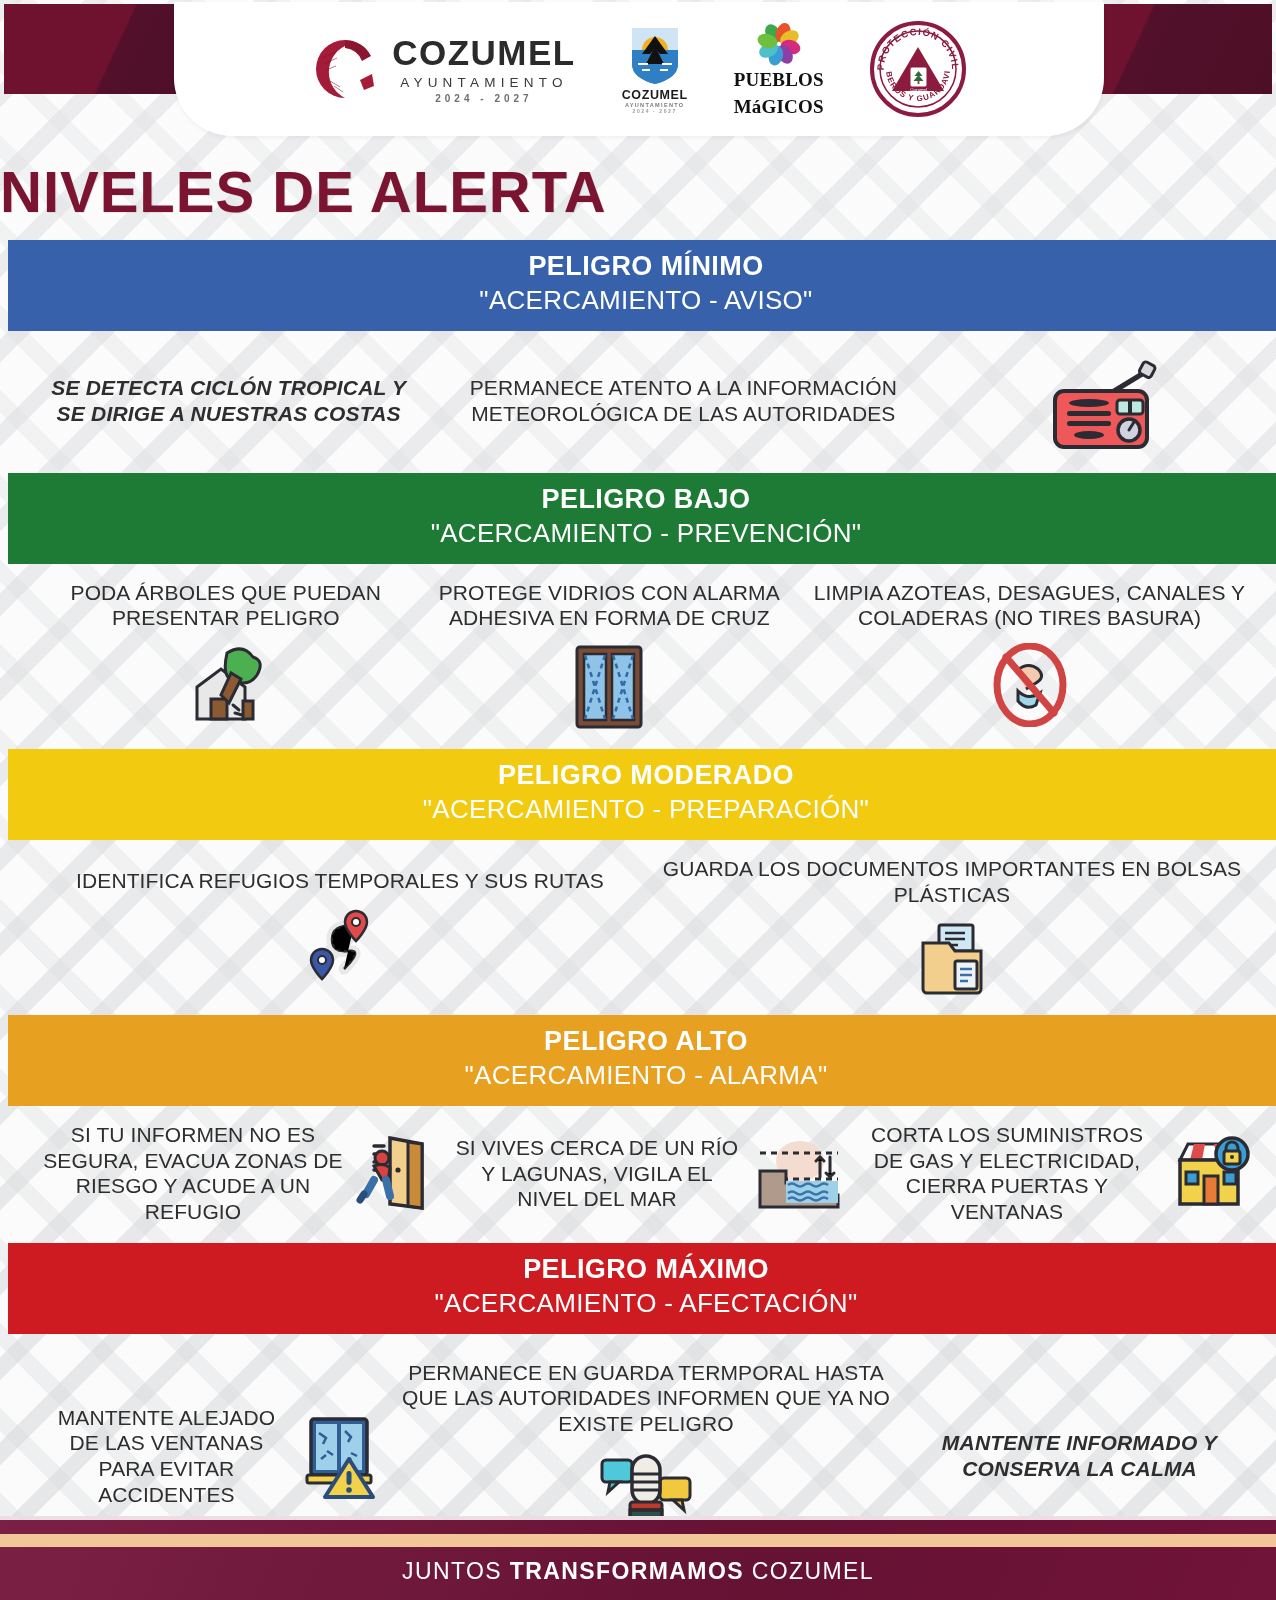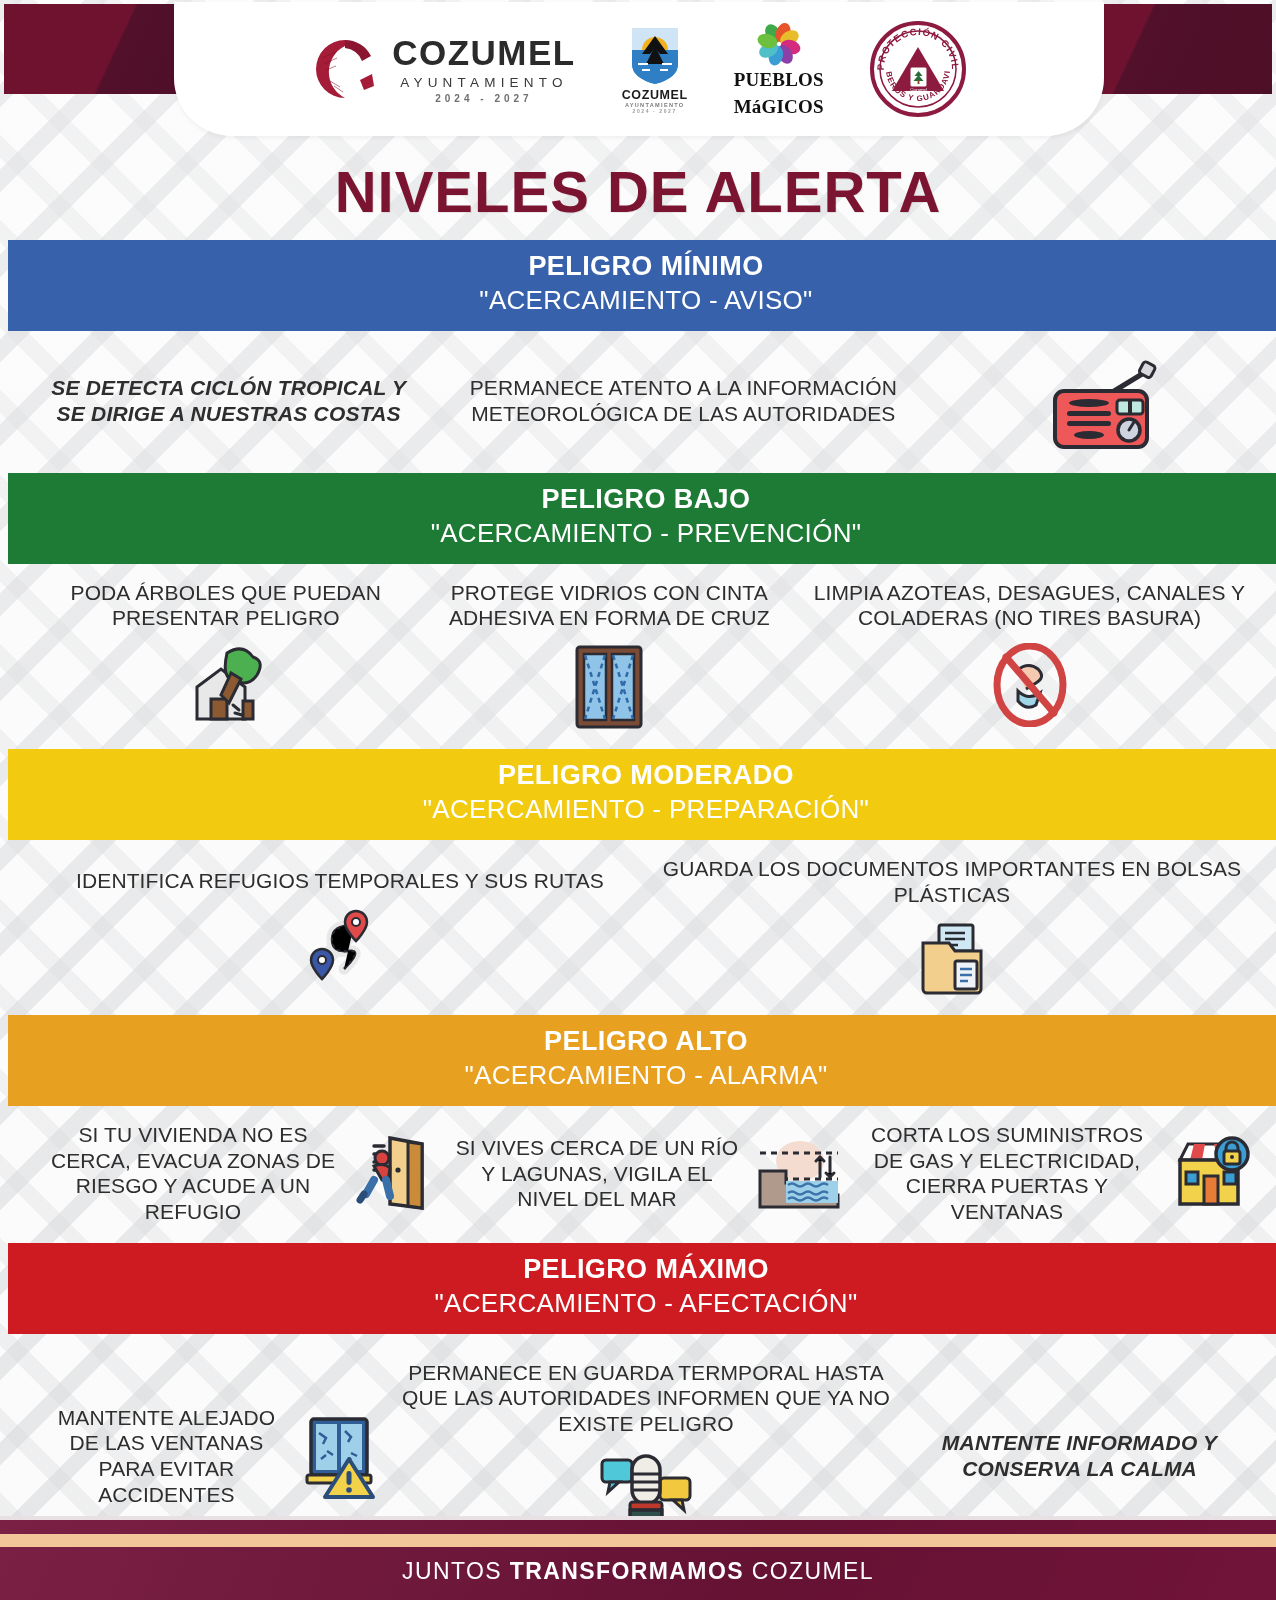--- a/index.html
+++ b/index.html
@@ -109,21 +109,20 @@
   .logo-pueblos .pw2 { font-family: "Liberation Serif", serif; font-size: 19px; font-weight: 700; color: #111; line-height: 1.02; letter-spacing: .2px; margin-top: 8px; }
 
   
   .logo-pc { width: 96px; height: 96px; }
   .logo-pc svg { width: 96px; height: 96px; display: block; }
 
   
   .main-title {
     position: absolute;
     top: 158px; left: 0; width: 100%;
-    text-align: center;
     z-index: 5;
     font-size: 58px;
     font-weight: 900;
     letter-spacing: 1px;
     color: #7b1431;
     font-style: normal;
     text-shadow: 1px 1px 0 rgba(0,0,0,.08);
   }
 
   
@@ -368,21 +367,21 @@
               <path d="M48 30 L38 52 L46 60 L58 36 Z" fill="#8c5a32" stroke="#2b2b33" stroke-width="3"></path>
               <rect x="60" y="58" width="10" height="18" fill="#8c5a32" stroke="#2b2b33" stroke-width="3"></rect>
               <g stroke="#2b2b33" stroke-width="3" stroke-linecap="round">
                 <path d="M50 62 l6 5"></path>
                   <path d="M52 70 l7 2"></path>
               </g>
             </svg>
           </div>
         </div>
         <div class="cell">
-          <div class="cell-text">PROTEGE VIDRIOS CON CINTA ADHESIVA EN FORMA DE CRUZ</div>
+          <div class="cell-text">PROTEGE VIDRIOS CON ALARMA ADHESIVA EN FORMA DE CRUZ</div>
           <div class="cell-ico">
             <svg width="72" height="88" viewBox="0 0 72 88">
               <rect x="4" y="4" width="64" height="80" rx="3" fill="#7a4b35" stroke="#2b2b33" stroke-width="3"></rect>
               <rect x="11" y="11" width="22" height="66" fill="#8fc4e8" stroke="#2b2b33" stroke-width="2.5"></rect>
               <rect x="39" y="11" width="22" height="66" fill="#8fc4e8" stroke="#2b2b33" stroke-width="2.5"></rect>
               <g stroke="#2f6aa8" stroke-width="2.5" stroke-dasharray="5 4">
                 <path d="M12 12 L32 76"></path>
                   <path d="M32 12 L12 76"></path>
                 <path d="M40 12 L60 76"></path>
                   <path d="M60 12 L40 76"></path>
@@ -449,21 +448,21 @@
       </div>
     </section>
 
     <section>
       <div class="band" style="background:#e8a020">
         <div class="band-title">PELIGRO ALTO</div>
         <div class="band-sub">"ACERCAMIENTO - ALARMA"</div>
       </div>
       <div class="row">
         <div class="cell inline">
-          <div class="cell-text">SI TU VIVIENDA NO ES CERCA, EVACUA ZONAS DE RIESGO Y ACUDE A UN REFUGIO</div>
+          <div class="cell-text">SI TU INFORMEN NO ES SEGURA, EVACUA ZONAS DE RIESGO Y ACUDE A UN REFUGIO</div>
           <div class="cell-ico">
             <svg width="78" height="82" viewBox="0 0 78 82">
               <path d="M34 6 L66 12 V76 L34 72 Z" fill="#f2cf8c" stroke="#2b2b33" stroke-width="3.5"></path>
               <path d="M52 10 L66 12 V76 L52 74 Z" fill="#c98a3a" stroke="#2b2b33" stroke-width="3"></path>
               <circle cx="42" cy="38" r="2.6" fill="#2b2b33"></circle>
               <g stroke="#2b2b33" stroke-width="3.5" stroke-linecap="round">
                 <path d="M28 14 h-10"></path>
                   <path d="M28 22 h-10"></path>
                   <path d="M28 30 h-10"></path>
                   <path d="M28 38 h-10"></path>

